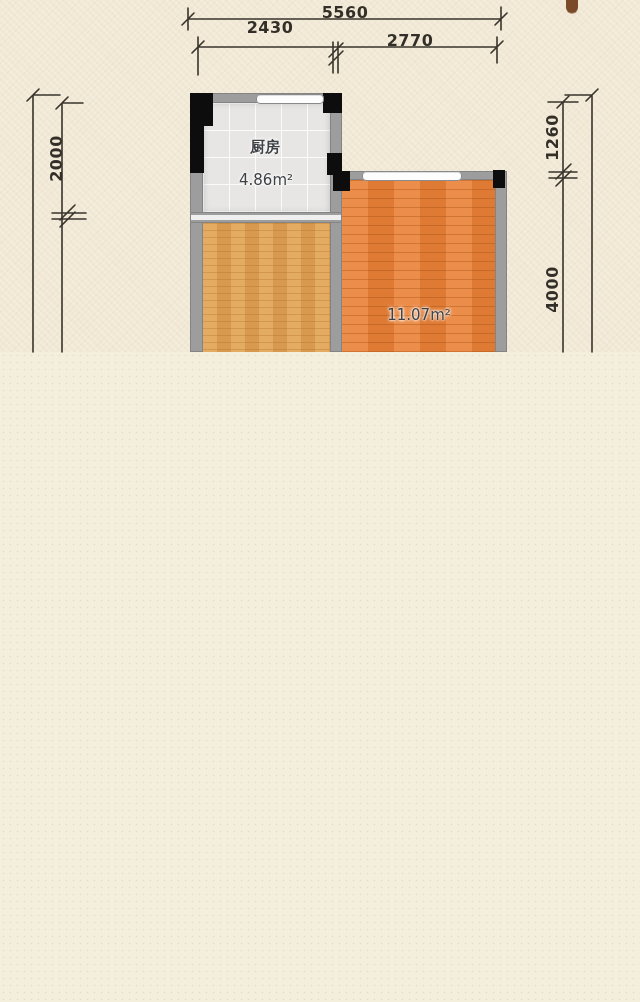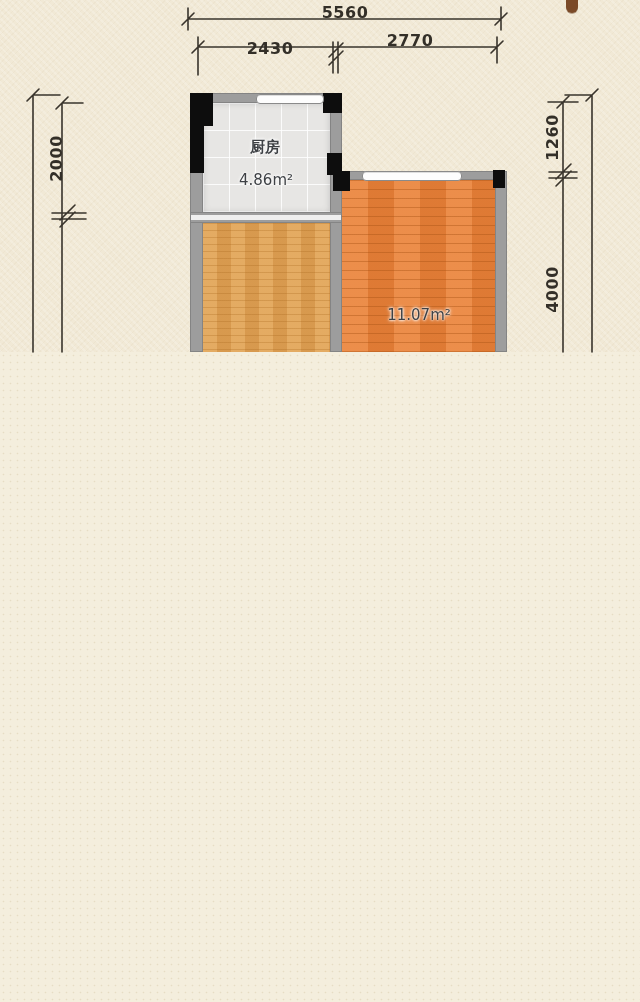--- a/index.html
+++ b/index.html
@@ -129,21 +129,21 @@
     <path d="M33 95 H60 M27 101 L39 89 M33 95 V352"></path>
     <path d="M62 103 H83 M56 109 L68 97 M62 103 V352"></path>
     <path d="M52 213 H86 M52 219 H86 M60 220 L75 205 M60 227 L75 212"></path>
 
     <path d="M565 95 H592 M586 101 L598 89 M592 95 V352"></path>
     <path d="M548 102 H578 M557 108 L569 96 M563 102 V352"></path>
     <path d="M549 172 H577 M549 178 H577 M556 179 L571 164 M556 186 L571 171"></path>
   </svg>
 
   <div class="dim-label" style="left:305px;top:3px;">5560</div>
-  <div class="dim-label" style="left:230px;top:39px;">2430</div>
+  <div class="dim-label" style="left:230px;top:18px;">2430</div>
   <div class="dim-label" style="left:370px;top:31px;">2770</div>
   <div class="dim-label vert" style="left:16px;top:149px;">2000</div>
   <div class="dim-label vert" style="left:512px;top:128px;">1260</div>
   <div class="dim-label vert" style="left:512px;top:280px;">4000</div>
 
   <div class="room-label room-name" style="left:200px;top:138px;">厨房</div>
   <div class="room-label room-area" style="left:201px;top:171px;">4.86m²</div>
   <div class="room-label room-area" style="left:354px;top:306px;">11.07m²</div>
 
 </div>

